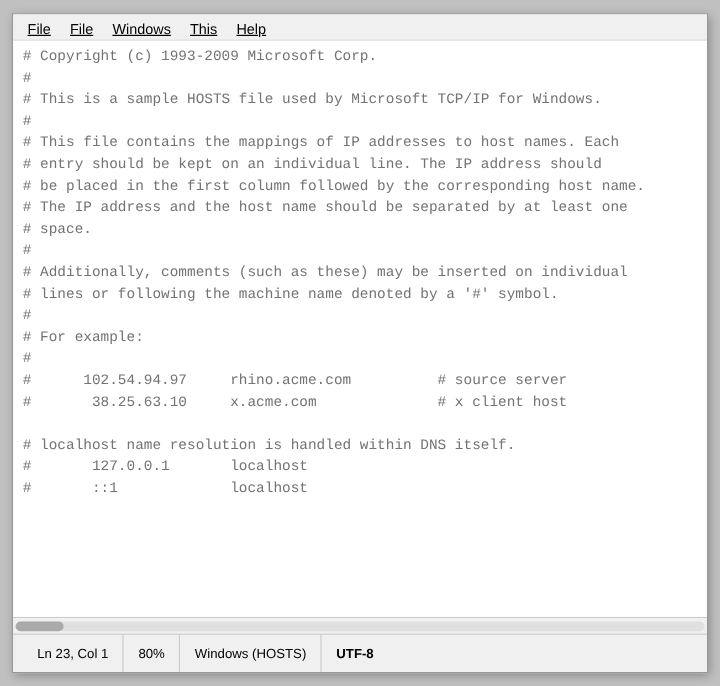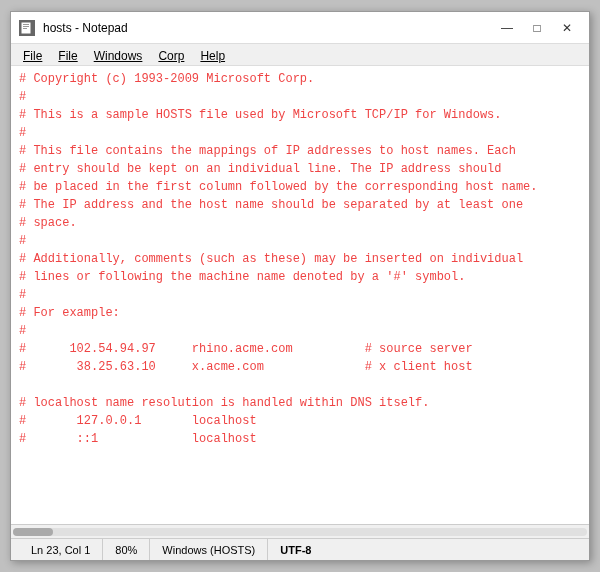--- a/index.html
+++ b/index.html
@@ -100,21 +100,21 @@
       flex: 1;
       background: #fff;
       overflow: auto;
       padding: 4px 8px;
       position: relative;
     }
 
     .editor-content {
       font-family: 'Courier New', Courier, monospace;
       font-size: 12px;
-      color: #ef4444;
+      color: #737373;
       line-height: 1.5;
       white-space: pre;
       outline: none;
       min-height: 100%;
     }
 
     @keyframes blink {
       50% { opacity: 0; }
     }
 
@@ -140,21 +140,21 @@
       position: absolute;
       left: 0;
       width: 40px;
       height: 8px;
       background: #aaa;
       border-radius: 4px;
     }
 
     .status-bar {
       background: #f0f0f0;
-      height: 22px;
+      height: 32px;
       border-top: 1px solid #ccc;
       display: flex;
       align-items: center;
       padding: 0 8px;
       flex-shrink: 0;
       gap: 0;
     }
 
     .status-segment {
       font-size: 11px;
@@ -173,44 +173,26 @@
     .status-segment:last-child {
       border-right: none;
       font-weight: bold;
     }
   </style>
 </head>
 <body>
 
 <div class="window">
 
-  <div class="title-bar">
-    <div class="title-bar-left">
-      <div class="title-bar-icon">
-        <svg width="14" height="14" viewBox="0 0 14 14">
-          <rect x="1" y="1" width="10" height="12" fill="white" stroke="#666" stroke-width="1"></rect>
-          <rect x="3" y="3" width="6" height="1" fill="#999"></rect>
-          <rect x="3" y="5" width="6" height="1" fill="#999"></rect>
-          <rect x="3" y="7" width="4" height="1" fill="#999"></rect>
-        </svg>
-      </div>
-      <span class="title-text">hosts - Notepad</span>
-    </div>
-    <div class="title-bar-controls">
-      <button class="title-btn">—</button>
-      <button class="title-btn">□</button>
-      <button class="title-btn close">✕</button>
-    </div>
-  </div>
 
   <div class="menu-bar">
     <span class="menu-item">File</span>
     <span class="menu-item">File</span>
     <span class="menu-item">Windows</span>
-    <span class="menu-item">Corp</span>
+    <span class="menu-item">This</span>
     <span class="menu-item">Help</span>
   </div>
 
   <div class="editor-area">
     <div class="editor-content" contenteditable="true" spellcheck="false" style=""># Copyright (c) 1993-2009 Microsoft Corp.
 #
 # This is a sample HOSTS file used by Microsoft TCP/IP for Windows.
 #
 # This file contains the mappings of IP addresses to host names. Each
 # entry should be kept on an individual line. The IP address should

